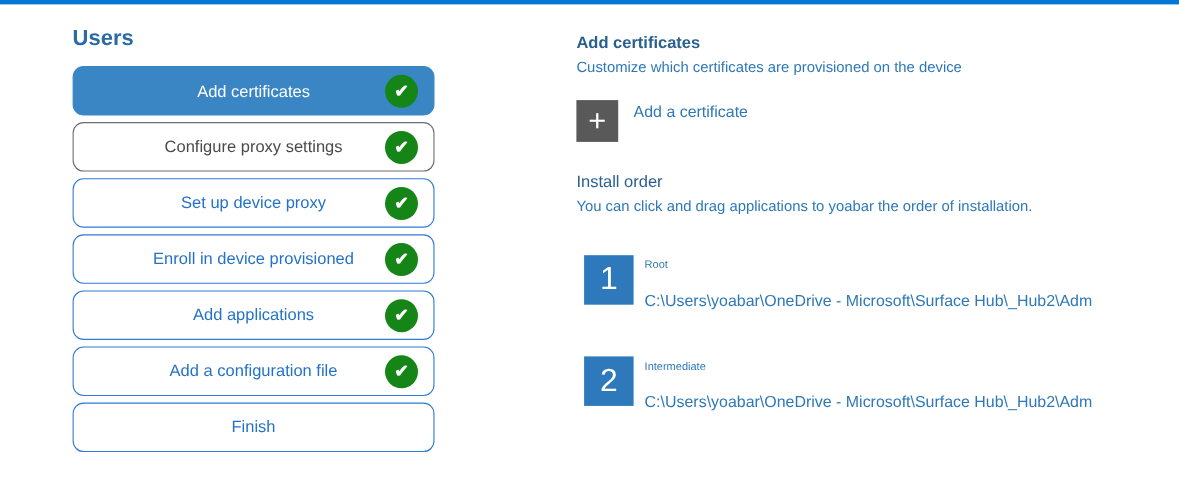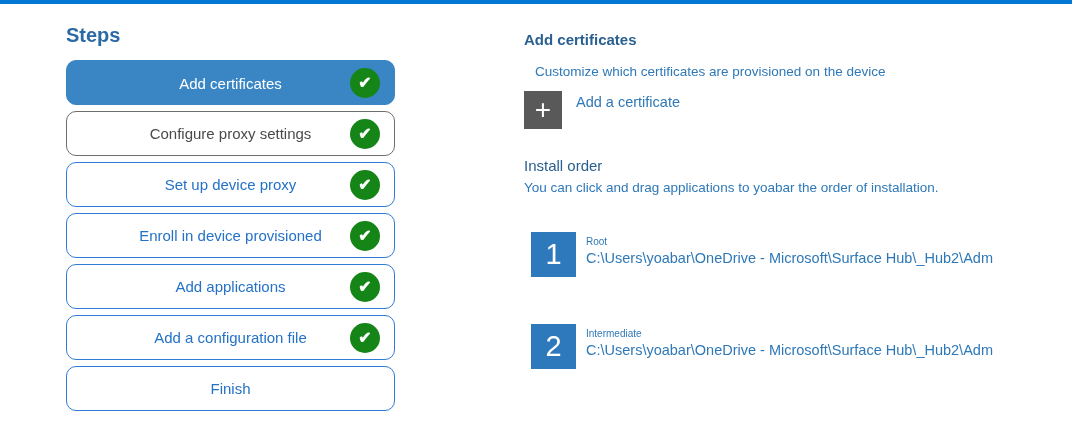--- a/index.html
+++ b/index.html
@@ -89,21 +89,21 @@
     position: absolute;
     left: 0; top: 31px;
     margin: 0;
     font-size: 15px;
     font-weight: bold;
     color: #2a608f;
   }
   .panel-subtitle {
     position: absolute;
     left: 0; top: 53px;
-    margin: 11px;
+    margin: 0;
     font-size: 13.5px;
     color: #2e78b8;
   }
   .add-row {
     position: absolute;
     left: 0; top: 91px;
     display: flex;
     align-items: flex-start;
   }
   .plus-btn {
@@ -169,31 +169,32 @@
     color: #2e78b8;
     line-height: 17px;
     margin-top: 1px;
     white-space: nowrap;
   }
   .item-path {
     font-size: 14.5px;
     color: #2e78b8;
     line-height: 17px;
     white-space: nowrap;
+    margin-top: 16px;
   }
 </style>
 </head>
 <body>
 
 <div class="page">
 
   <div class="topbar"></div>
 
   <aside class="sidebar">
-    <h1 class="steps-title">Steps</h1>
+    <h1 class="steps-title">Users</h1>
 
     <button class="step selected">
       <span class="step-label">Add certificates</span>
       <span class="check">✔</span>
     </button>
 
     <button class="step gray">
       <span class="step-label">Configure proxy settings</span>
       <span class="check">✔</span>
     </button>

